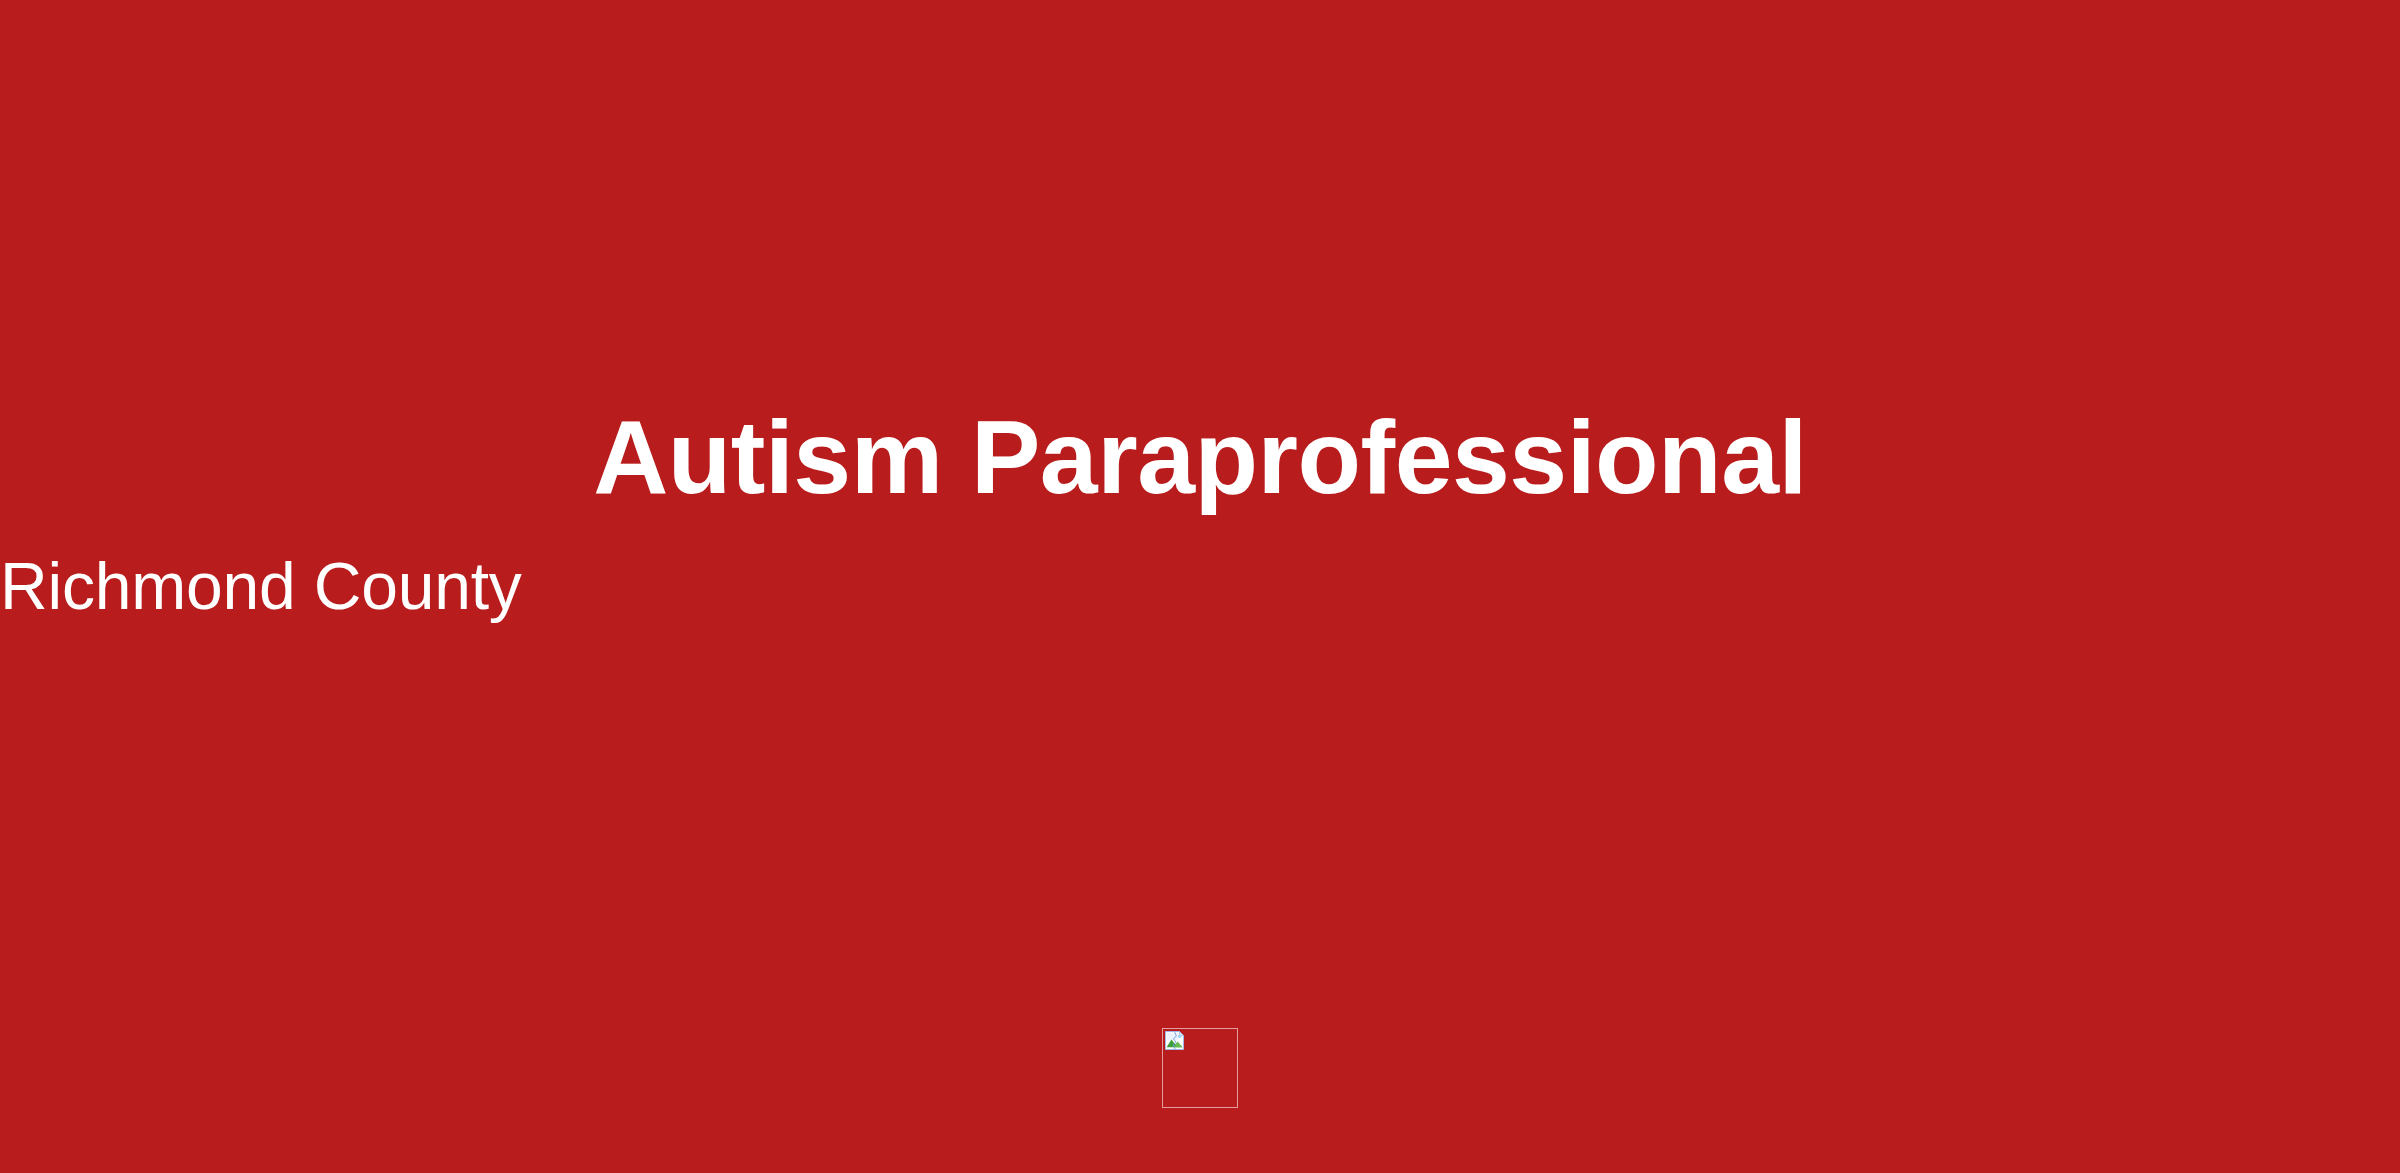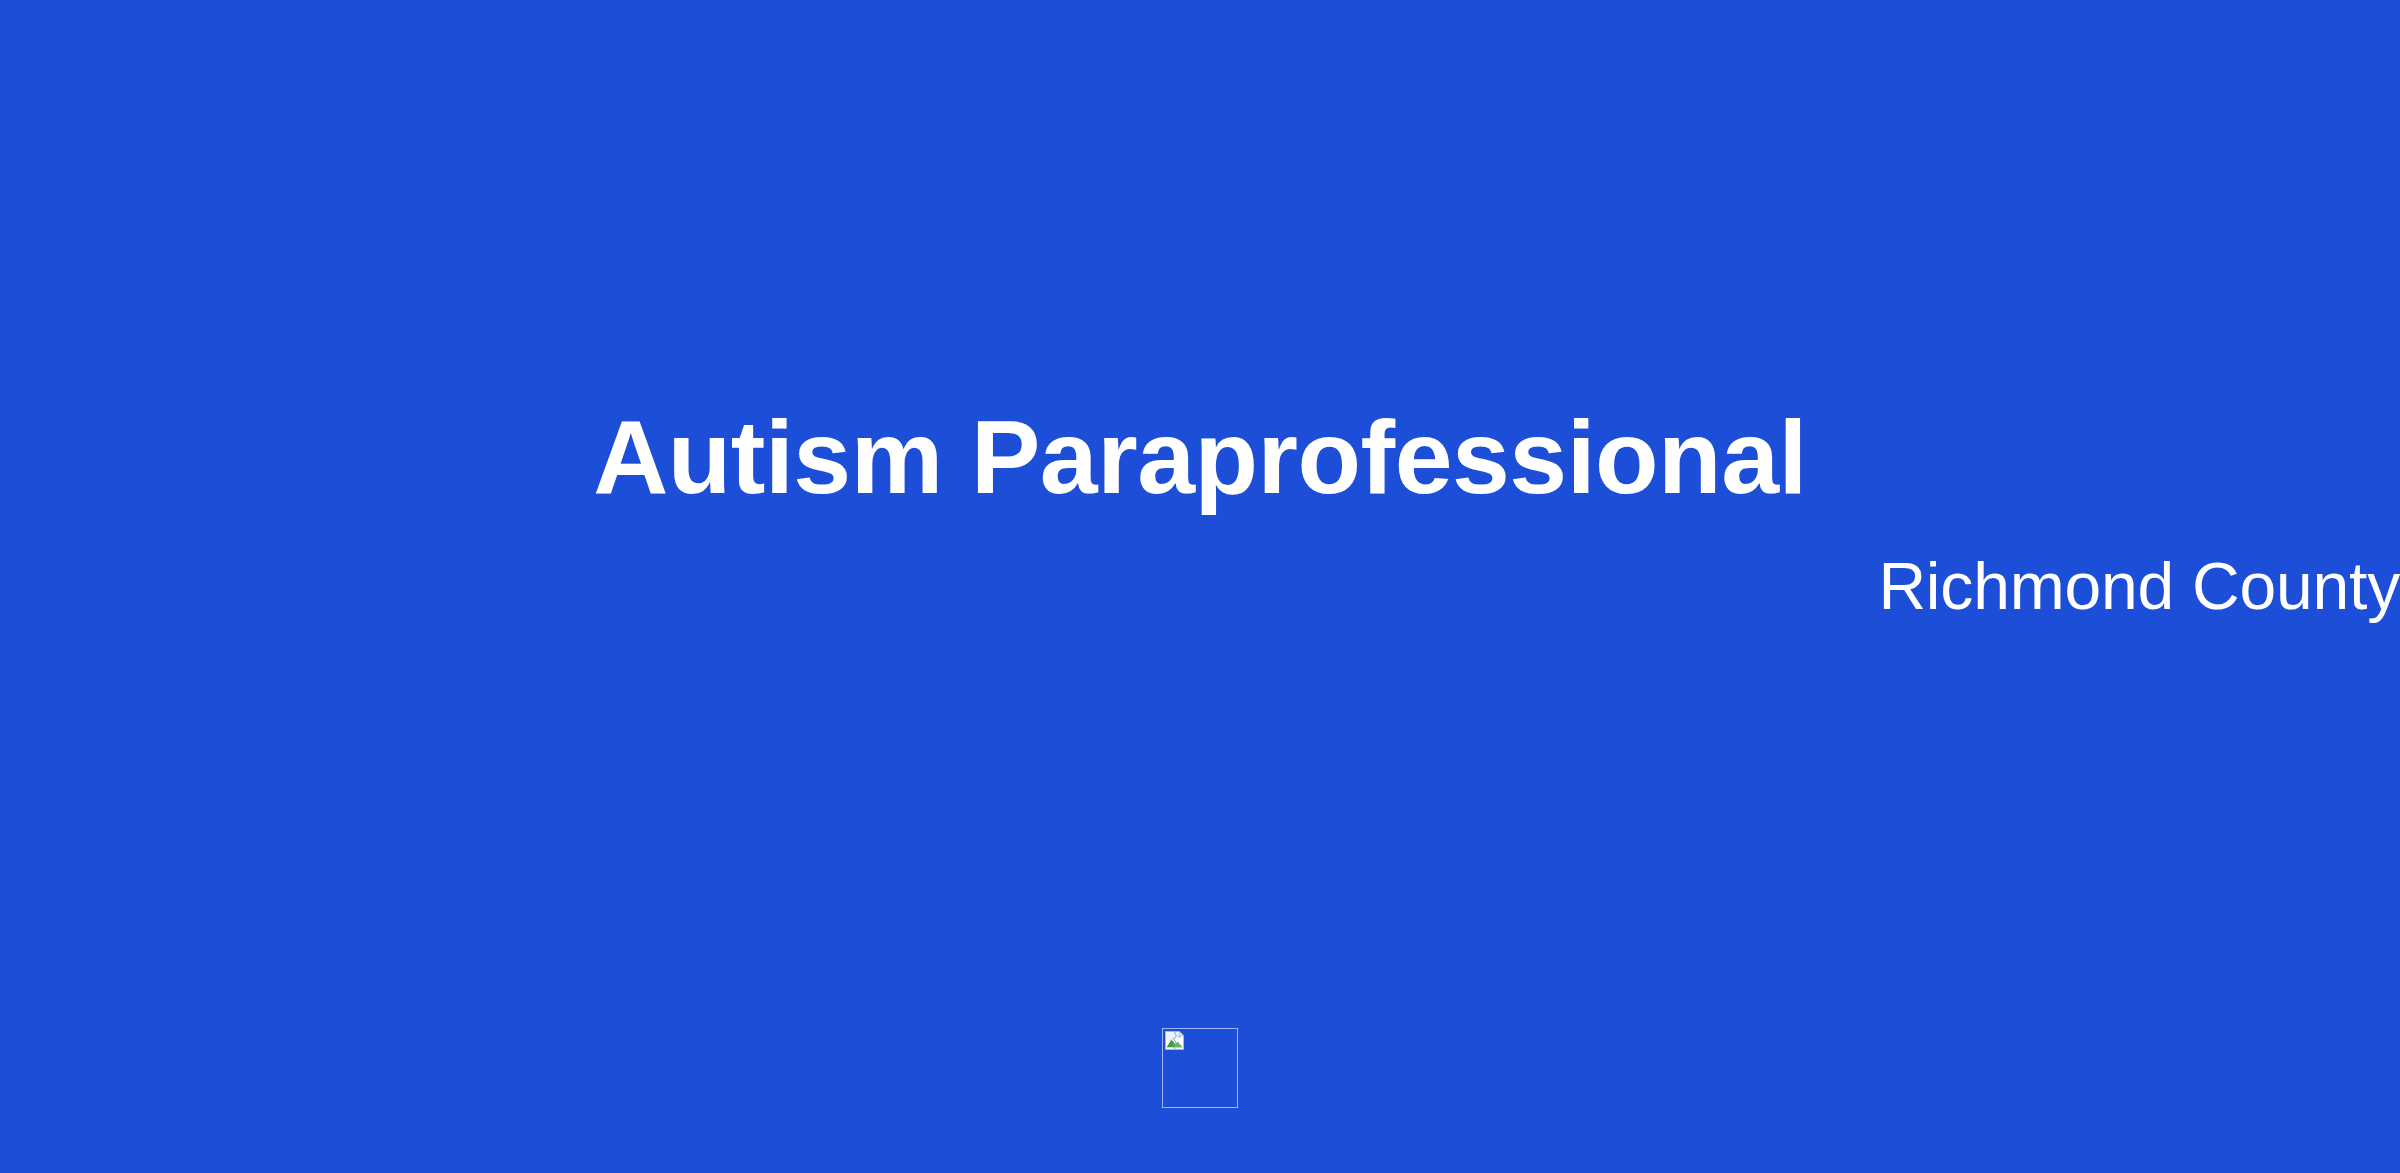--- a/index.html
+++ b/index.html
@@ -15,21 +15,21 @@
     font-family: "Liberation Sans", sans-serif;
     background: #4d84f3;
   }
 
   
   .slide {
     position: relative;
     box-sizing: border-box;
     width: 2400px;
     height: 1173px;
-    background: #1d4ed8;
+    background: #b91c1c;
     overflow: hidden;
   }
 
   
   .title-block {
     position: absolute;
     left: 0;
     top: 0;
     width: 2400px;
     text-align: center;
@@ -58,21 +58,21 @@
     position: absolute;
     left: 0;
     top: 549px;
     width: 2400px;
     font-family: "Liberation Sans", sans-serif;
     font-size: 66px;
     font-weight: normal;
     line-height: 1.15;
     letter-spacing: -0.2px;
     color: #ffffff;
-    text-align: right;
+    text-align: left;
     white-space: nowrap;
   }
 
   
   .media-slot {
     position: absolute;
     left: 1162px;
     top: 1028px;
     width: 76px;
     height: 80px;

